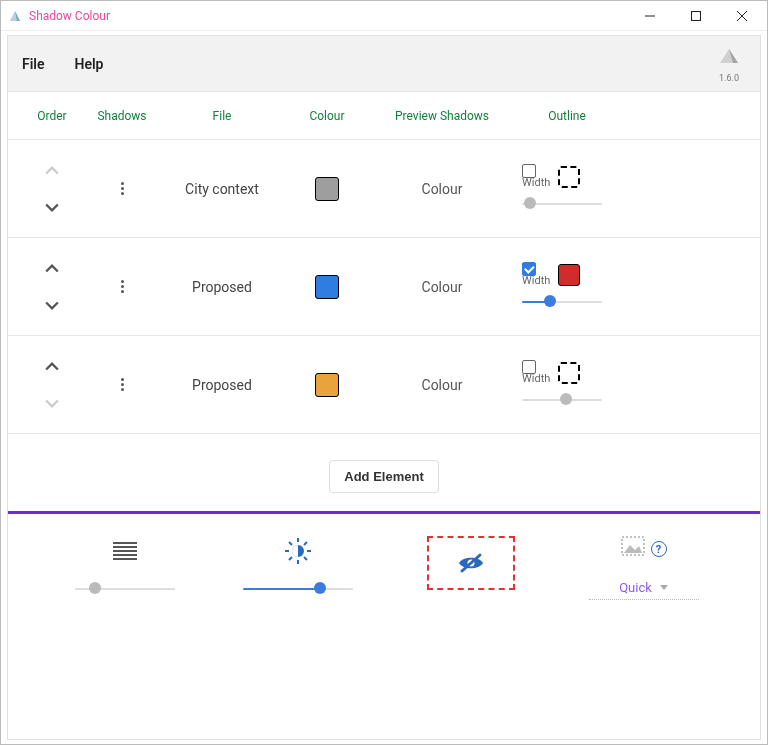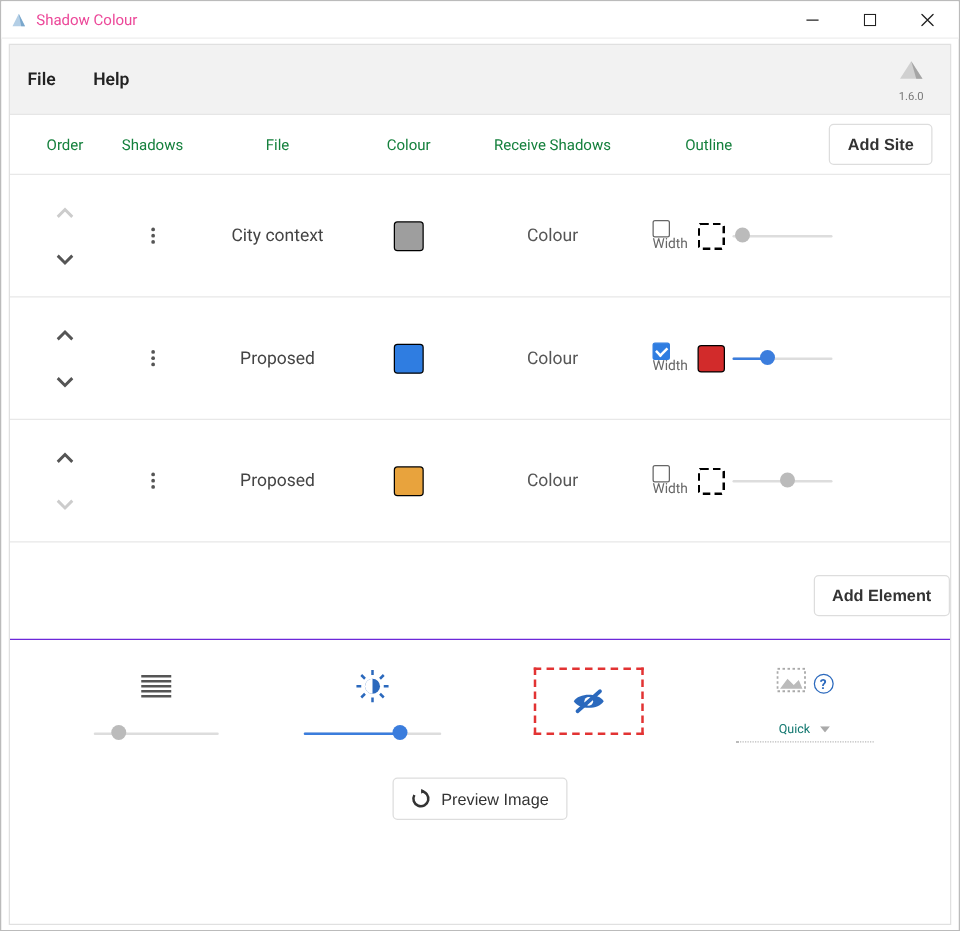--- a/index.html
+++ b/index.html
@@ -121,49 +121,49 @@
     }
     .chev.disabled { color: #ccc; cursor: default; }
     .chev svg { width: 14px; height: 14px; }
     .actions-cell { width: 80px; display:flex; justify-content:center; }
     .kebab { width: 20px; height: 24px; display:flex; flex-direction:column; justify-content:space-around; align-items:center; cursor:pointer; padding:4px 0;}
     .kebab span { width:3px; height:3px; background:#555; border-radius:50%; }
     .name-cell { width: 120px; text-align:center; font-size:14px; color:#444; }
     .colour-cell { width: 90px; display:flex; justify-content:center; }
     .swatch { width:24px; height:24px; border:1.5px solid #000; border-radius:3px; cursor:pointer; }
     .receive-cell { width: 140px; text-align:center; font-size:14px; color:#555; cursor:pointer; }
-    .outline-cell { width: 180px; display:flex; flex-direction:row; align-items:center; gap:6px; padding-left:10px;}
+    .outline-cell { width: 180px; display:flex; flex-direction:column; align-items:flex-start; gap:6px; padding-left:10px;}
     .outline-top { display:flex; align-items:center; gap:8px; }
     .checkbox { width:14px; height:14px; border:1.5px solid #666; border-radius:2px; display:flex; align-items:center; justify-content:center; cursor:pointer; background:#fff; }
     .checkbox.checked { background:#2f7de1; border-color:#2f7de1; }
     .checkbox.checked::after { content:""; width:4px; height:7px; border:solid #fff; border-width:0 2px 2px 0; transform:rotate(45deg) translate(-0.5px,-1px); }
     .outline-swatch { width:22px; height:22px; border-radius:3px; border:1.5px solid #000; cursor:pointer;}
     .outline-swatch.dashed { border:2px dashed #000; background:#fff; }
     .outline-label { font-size:11px; color:#666; margin-top:-2px;}
     .slider { position:relative; width:80px; height:18px; cursor:pointer;}
     .slider .track-bg { position:absolute; top:8px; left:0; right:0; height:2px; background:#ddd; border-radius:2px;}
     .slider .track-fill { position:absolute; top:8px; left:0; height:2px; background:#3b7ddd; border-radius:2px;}
     .slider .thumb { position:absolute; top:2px; width:12px; height:12px; border-radius:50%; background:#3b7ddd; }
     .slider.muted .thumb { background:#bbb; }
 
     .add-element-row {
-      display:flex; justify-content:flex-end; padding: 26px 0 18px 0;
-      border-bottom: 1px solid #6d28d9;
+      display:flex; justify-content:center; padding: 26px 0 18px 0;
+      border-bottom: 3px solid #6d28d9;
     }
 
     .bottom-controls {
       padding: 22px 30px 10px 30px;
       display:flex; flex-direction:column; gap:20px;
     }
     .ctrl-row { display:flex; align-items:flex-start; justify-content:space-around; }
     .ctrl-col { display:flex; flex-direction:column; align-items:center; gap:14px; width:150px;}
     .icon-btn { display:flex; align-items:center; justify-content:center; width:40px; height:30px; color:#666; }
     .icon-blue { color:#2b69bd; }
     .dashed-frame { border:2px dashed #e23333; padding:10px 22px; }
-    .dropdown { width:110px; border:none; border-bottom:1px dotted #bbb; text-align:right; color:#0f766e; font-size:10px; padding:4px 0; display:flex; justify-content:center; align-items:center; gap:8px; cursor:pointer;}
+    .dropdown { width:110px; border:none; border-bottom:1px dotted #bbb; text-align:right; color:#8b5cf6; font-size:13px; padding:4px 0; display:flex; justify-content:center; align-items:center; gap:8px; cursor:pointer;}
     .help-badge { width:16px; height:16px; border:1.5px solid #2b69bd; color:#2b69bd; border-radius:50%; font-size:11px; display:flex; align-items:center; justify-content:center; font-weight:700; cursor:pointer;}
     .tool-row2 { display:flex; align-items:center; gap:6px; }
 
     .preview-row { display:flex; justify-content:center; padding:16px 0 20px 0; }
     .btn.icon-btn-wrap { display:inline-flex; align-items:center; gap:8px; font-weight:500; }
   </style>
 </head>
 <body>
 
 <div class="titlebar">
@@ -210,25 +210,22 @@
     </div>
   </div>
 
   <div class="content">
 
     <div class="header-row">
       <div class="col col-order">Order</div>
       <div class="col col-actions">Shadows</div>
       <div class="col col-name">File</div>
       <div class="col col-colour">Colour</div>
-      <div class="col col-receive">Receive Shadows</div>
+      <div class="col col-receive">Preview Shadows</div>
       <div class="col col-outline">Outline</div>
-      <div class="col-addsite">
-        <button class="btn">Add Site</button>
-      </div>
     </div>
 
     <div id="rows-container">
         <div class="site-row">
     <div class="order-cell">
       <div class="chev disabled">
         <svg viewBox="0 0 12 8">
                 <path d="M1 7 L6 2 L11 7" fill="none" stroke="#ccc" stroke-width="2"></path>
               </svg>
       </div>
@@ -409,24 +406,15 @@
           <div class="dropdown">
             <span>Quick</span>
             <svg width="8" height="5" viewBox="0 0 8 5">
                 <path d="M0 0 L4 5 L8 0 Z" fill="#aaa"></path>
               </svg>
           </div>
         </div>
       </div>
     </div>
 
-    <div class="preview-row">
-      <button class="btn icon-btn-wrap">
-        <svg width="16" height="16" viewBox="0 0 16 16">
-          <path d="M8 2 A6 6 0 1 1 2.5 5" fill="none" stroke="#333" stroke-width="2"></path>
-          <path d="M8 0 L8 4 L11 2 Z" fill="#333"></path>
-        </svg>
-        <span>Preview Image</span>
-      </button>
-    </div>
 
   </div>
 </div>
 
 </body></html>

